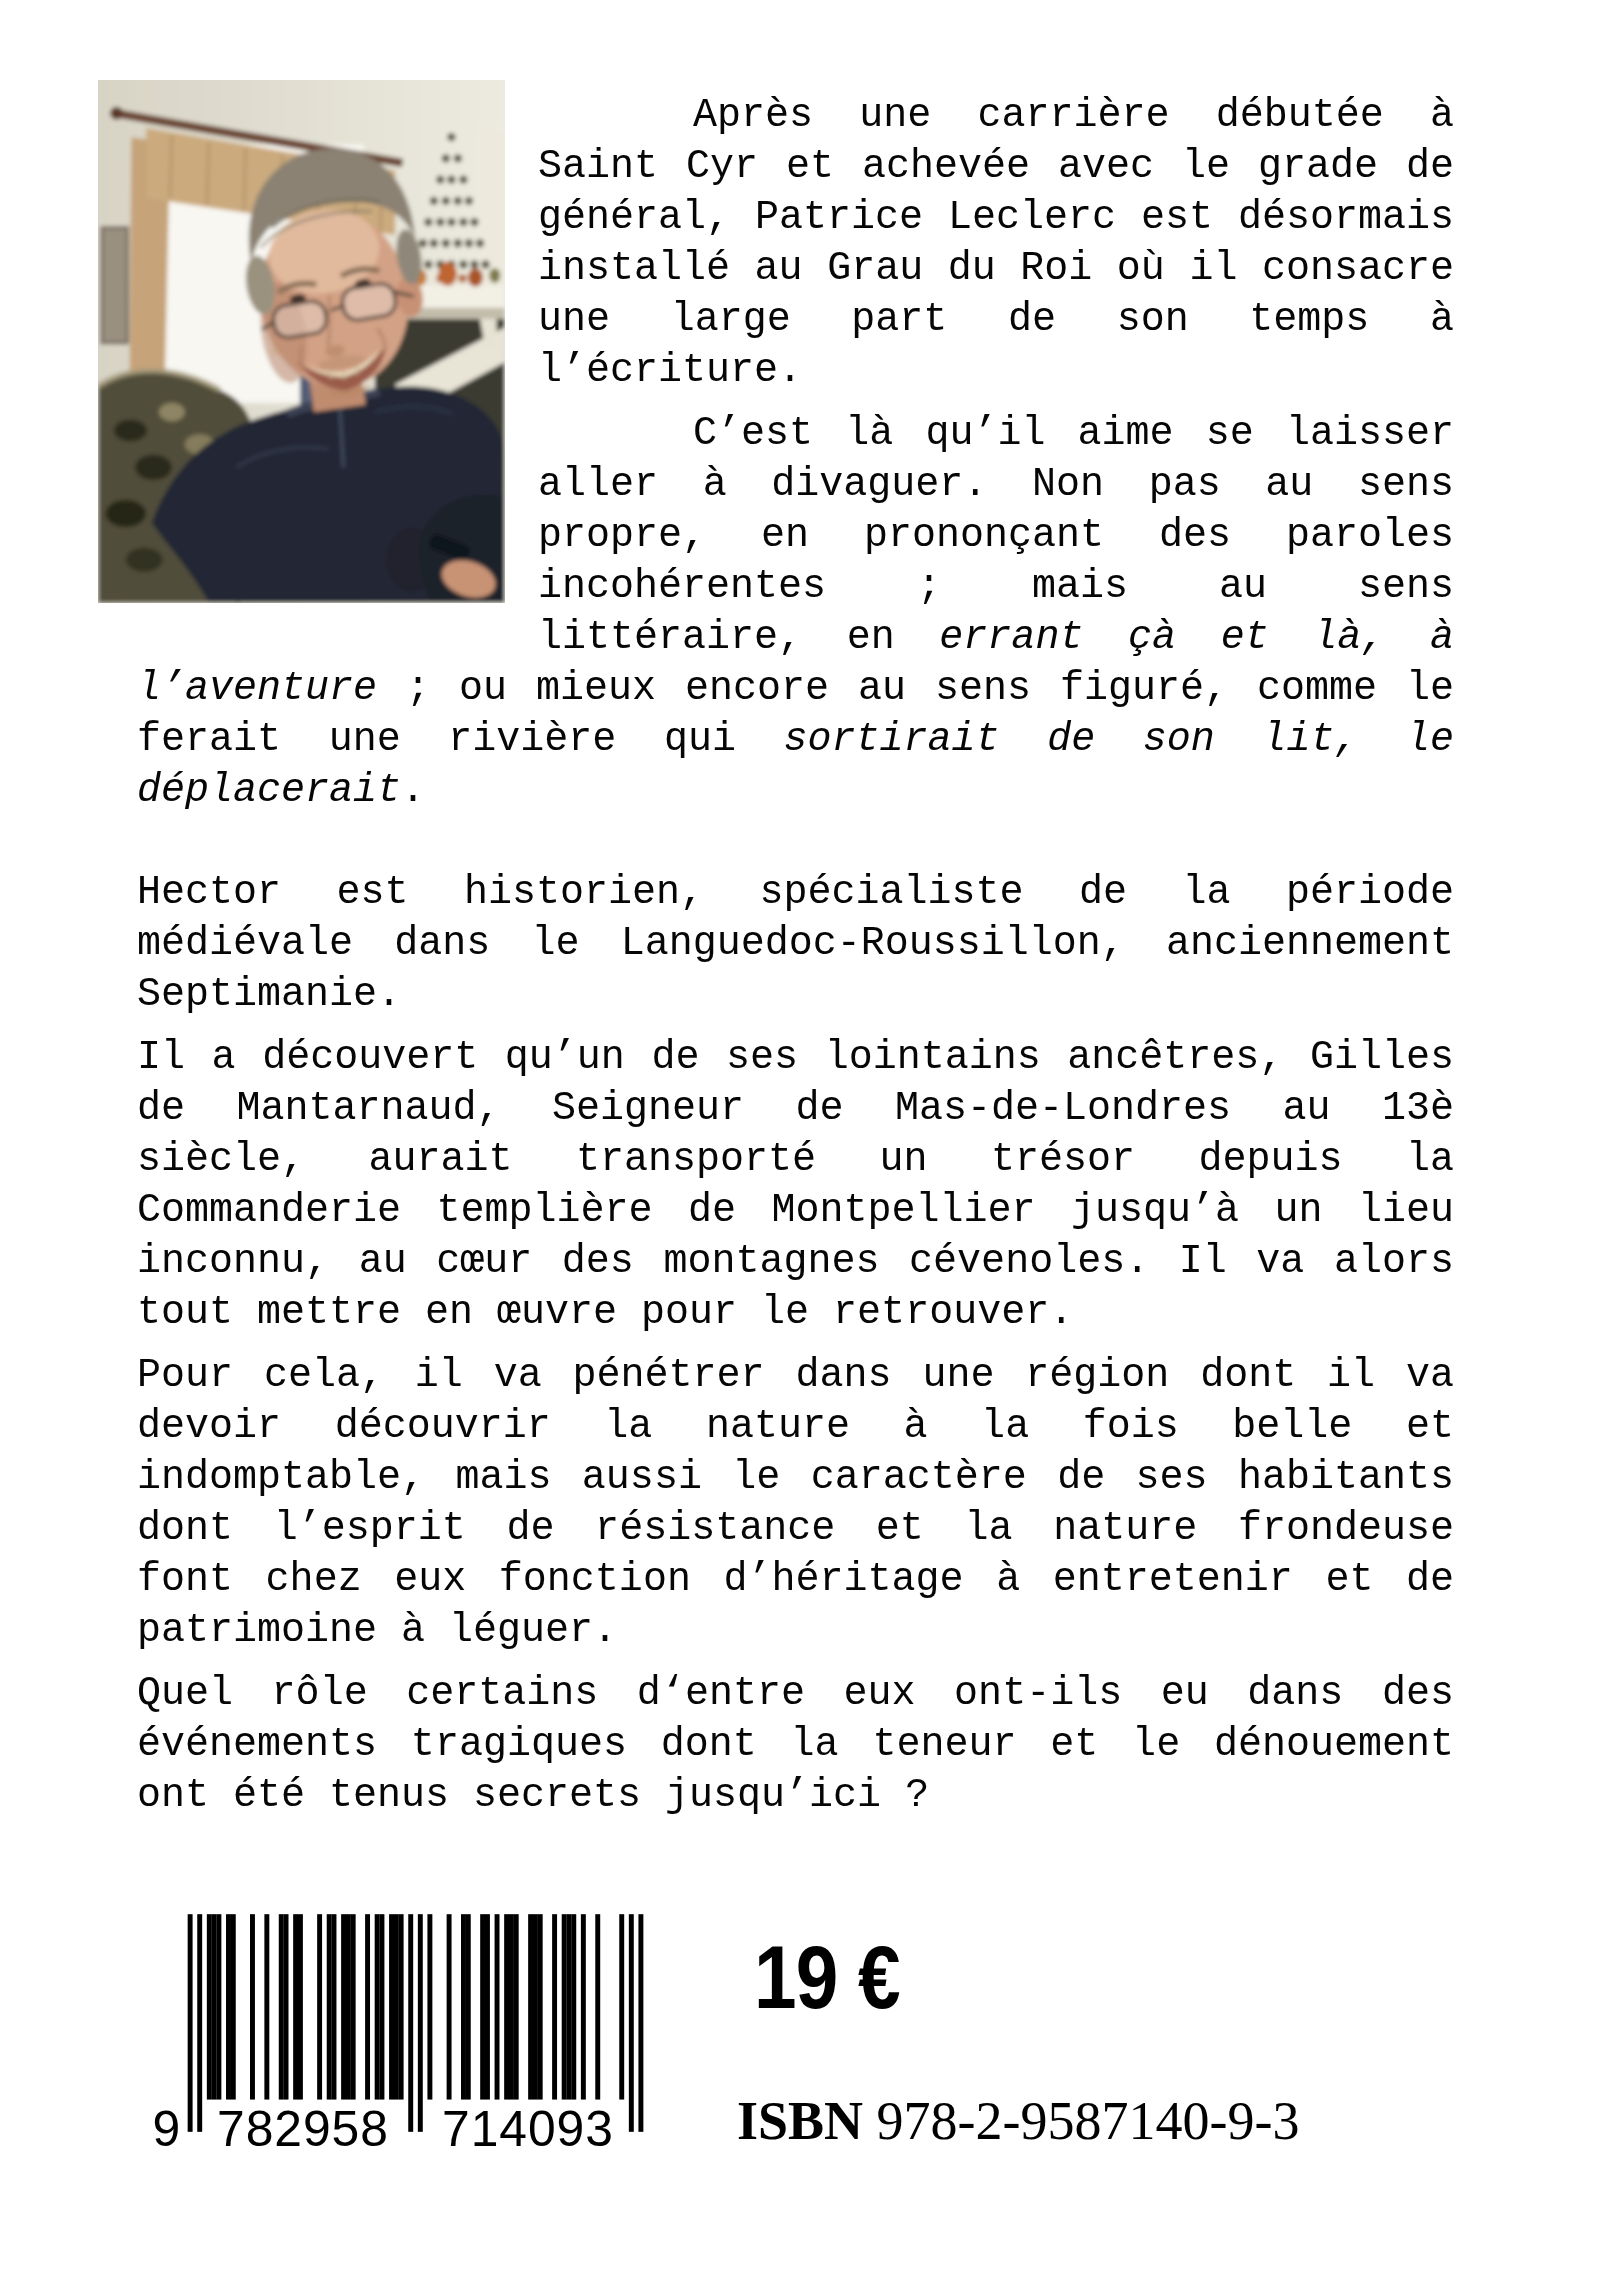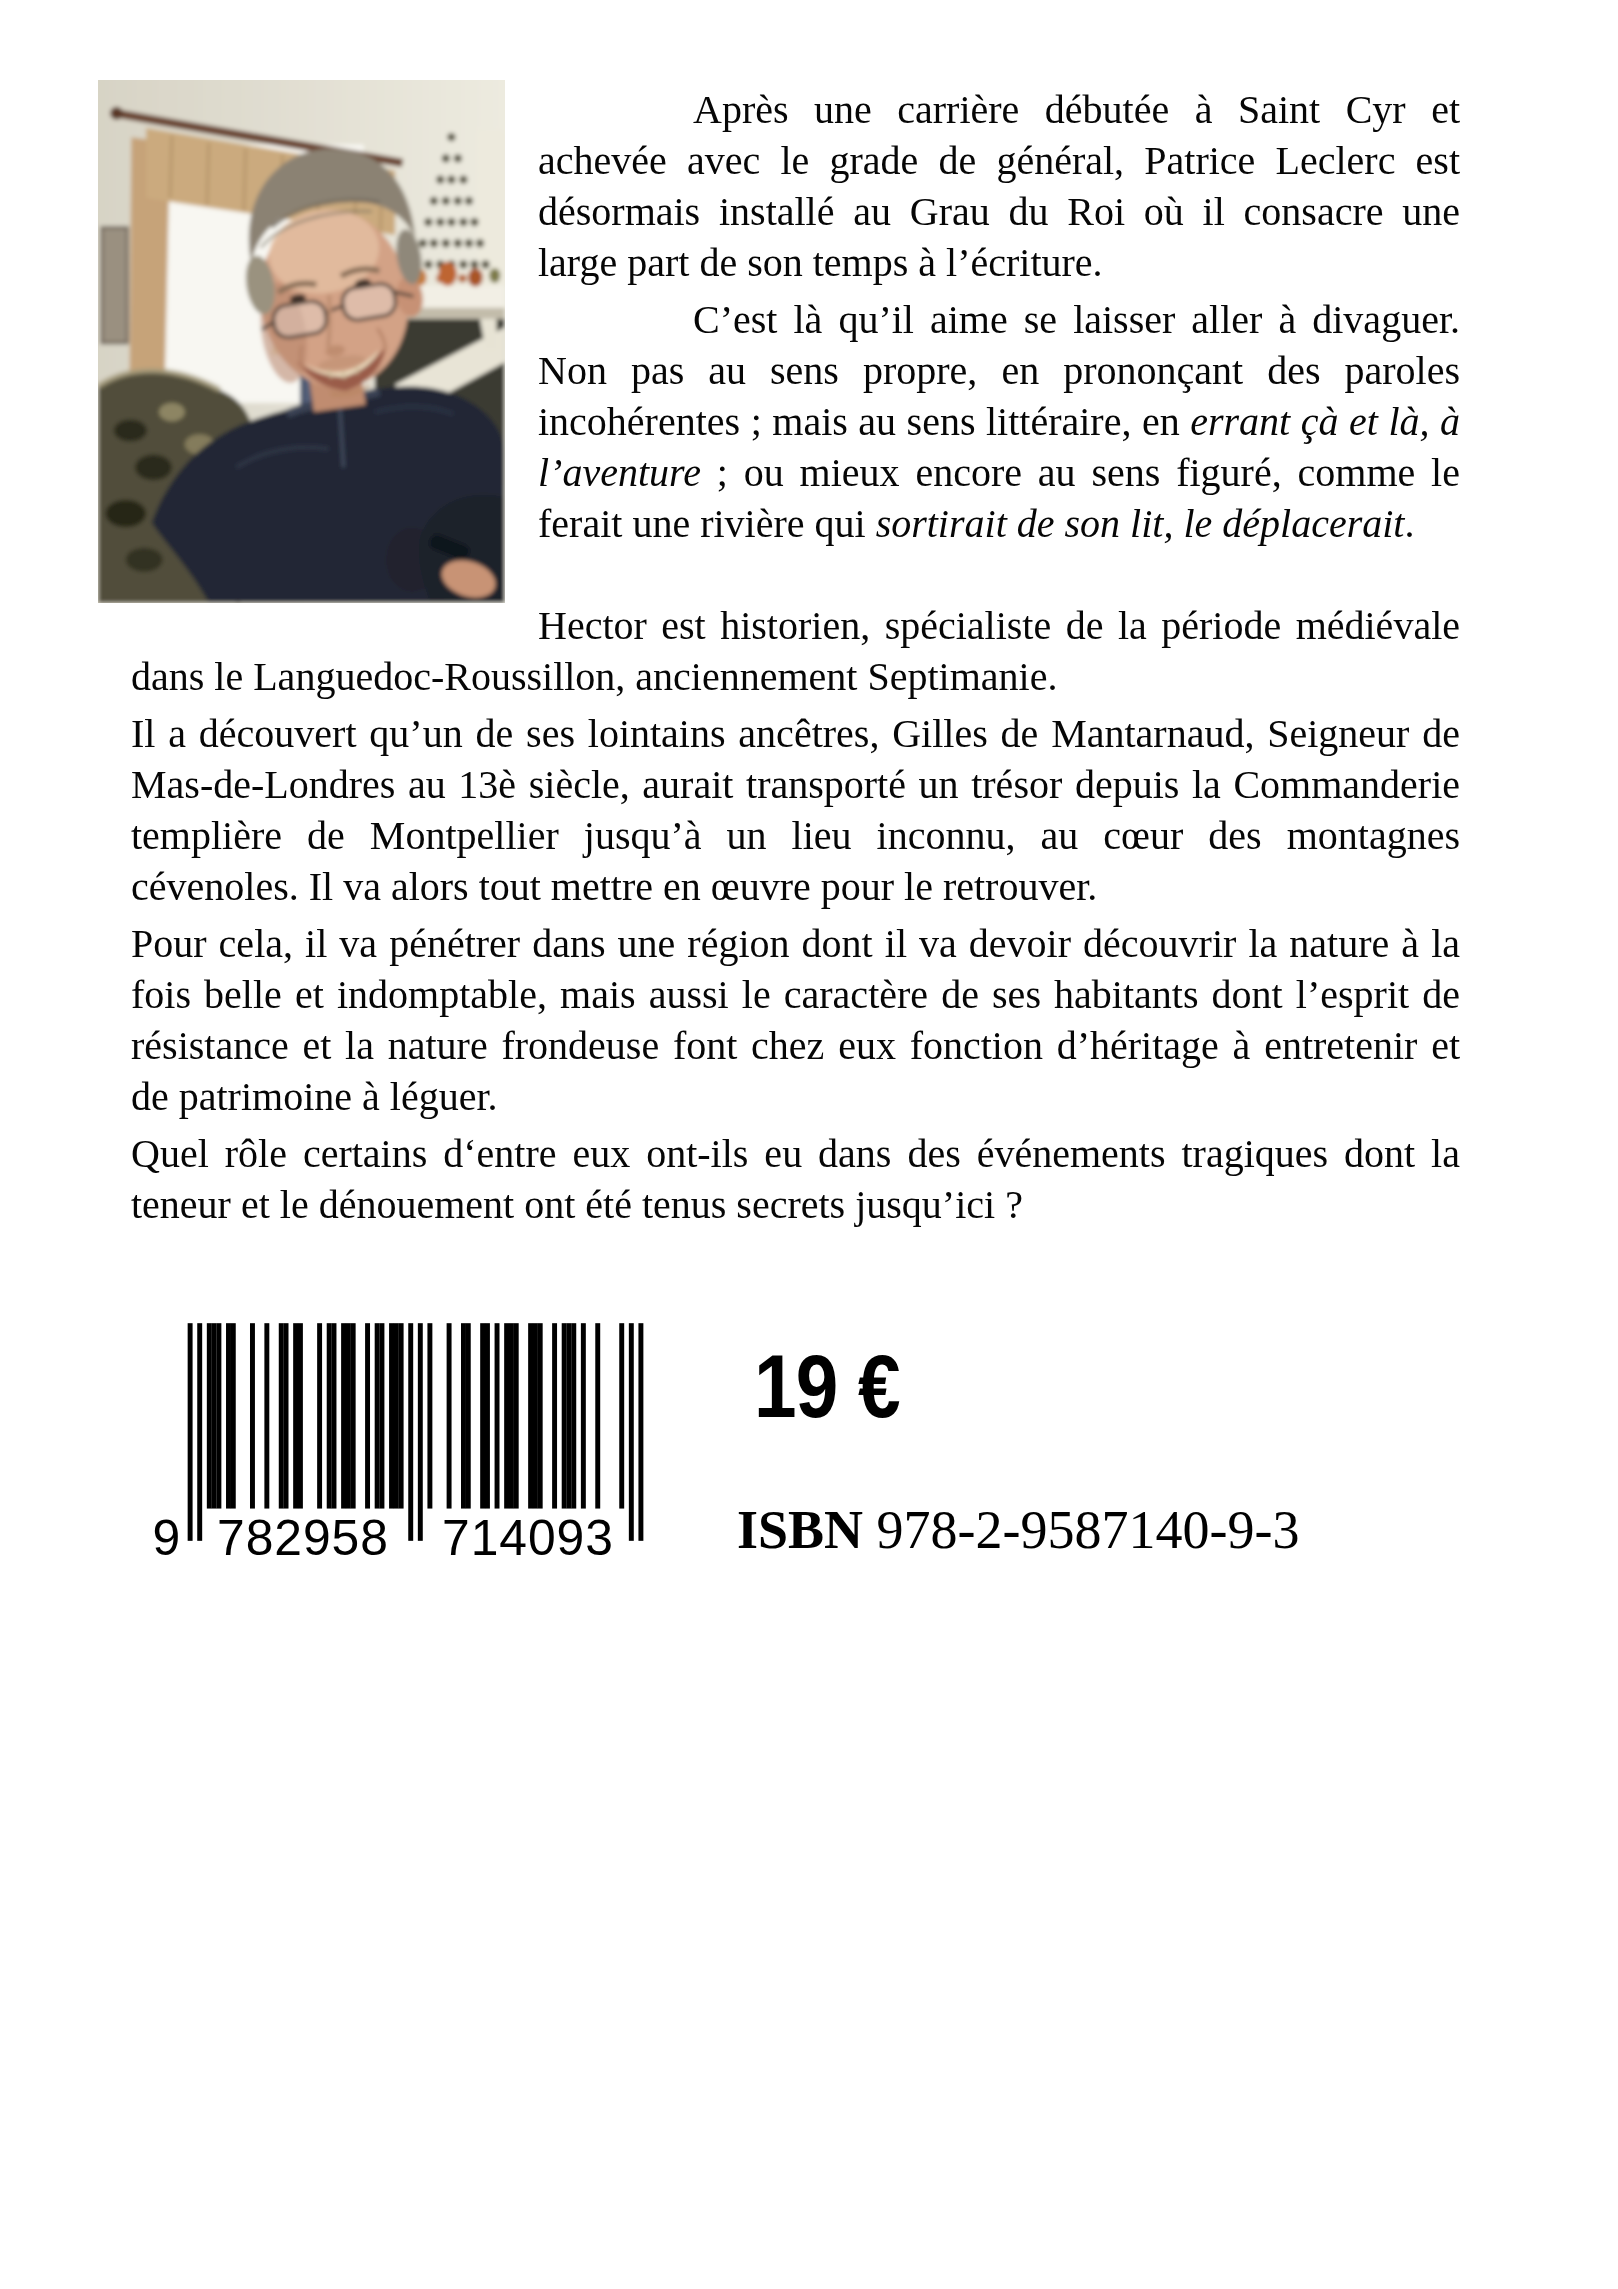--- a/index.html
+++ b/index.html
@@ -5,21 +5,21 @@
   html, body { margin: 0; padding: 0; }
   body {
     width: 1619px; height: 2290px;
     background: #ffffff;
     font-family: "Liberation Serif", serif;
     color: #060606;
     overflow: hidden;
   }
   .content { padding: 78px 153px 0 125px; }
   .body-text { font-size: 40px; line-height: 51px; text-align: justify; }
-  .body-text p { margin: 6px; }
+  .body-text p { margin: 12px; font-family: Liberation Mono, monospace; }
   .indent { text-indent: 155px; }
   .para3 { clear: left; }
   .synopsis { margin-top: 51px; }
   .photo {
     float: left;
     width: 407px; height: 523px;
     margin: 1.8px 33px 23px -27px;
     display: block;
   }
   .bottom { position: relative; margin-top: 93px; height: 305px; }

